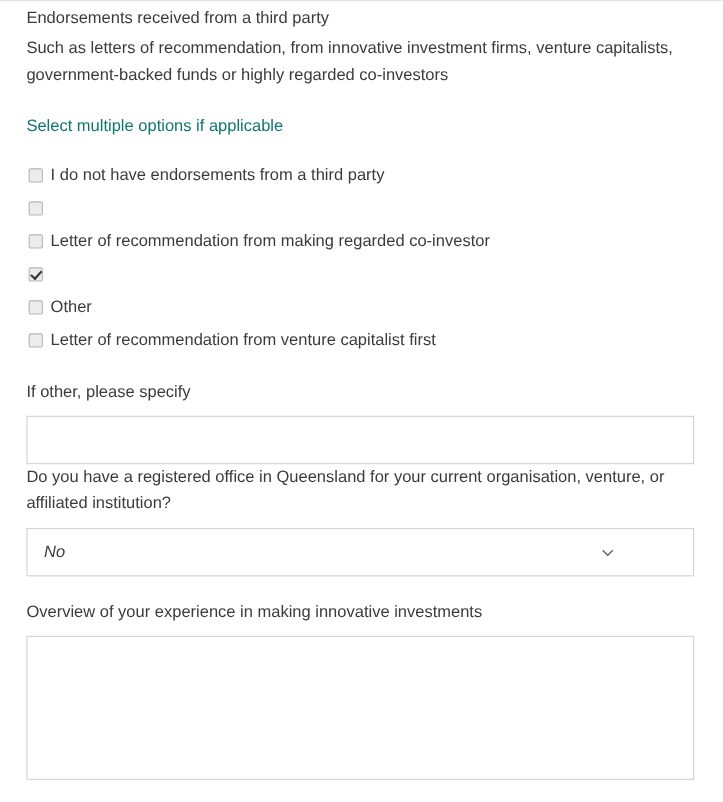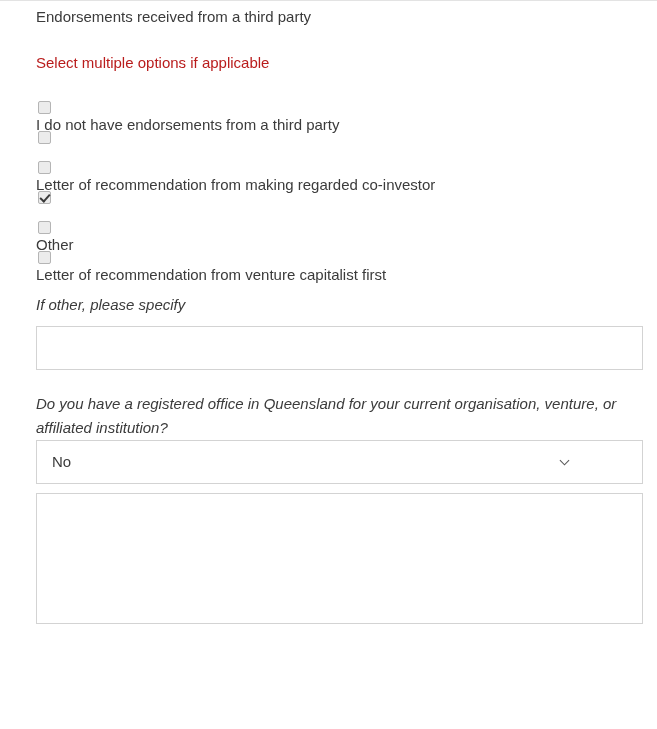--- a/index.html
+++ b/index.html
@@ -12,21 +12,21 @@
     background: #ffffff;
     font-family: "Liberation Sans", sans-serif;
     color: #333333;
     overflow: hidden;
   }
   .page {
     position: relative;
     width: 657px;
     height: 729px;
     box-sizing: border-box;
-    padding: 0 36px;
+    padding: 0 24px;
     background: #ffffff;
   }
   .top-rule {
     position: absolute;
     left: 0;
     top: 0;
     width: 657px;
     height: 1px;
     background: #e3e3e3;
   }
@@ -39,31 +39,30 @@
   .q-desc {
     font-size: 15px;
     line-height: 25px;
     color: #3b3b3b;
     margin-top: 2px;
     max-width: 600px;
   }
   .q-hint {
     font-size: 15px;
     line-height: 24px;
-    color: #b91c1c;
+    color: #0f766e;
     margin-top: 22px;
   }
   .options {
     margin-top: 22px;
   }
   .option-row {
     display: flex;
     align-items: flex-start;
     height: 30px;
-    flex-direction: column;
   }
   .cb {
     -webkit-appearance: none;
     appearance: none;
     width: 13px;
     height: 13px;
     margin: 4px 7px 0 2px;
     background: #ececec;
     border: 1px solid #b5b5b5;
     border-radius: 2px;
@@ -85,47 +84,47 @@
   .option-label {
     font-size: 15px;
     line-height: 21px;
     color: #3b3b3b;
     cursor: pointer;
   }
   .field-label {
     font-size: 15px;
     line-height: 24px;
     color: #3b3b3b;
-    font-style: italic;
   }
   .label-specify {
     margin-top: 16px;
   }
   .text-input {
     display: block;
     box-sizing: border-box;
     width: 607px;
     height: 44px;
     margin-top: 9px;
     border: 1px solid #d3d3d3;
     background: #ffffff;
     font-family: "Liberation Sans", sans-serif;
     font-size: 15px;
     color: #3b3b3b;
     padding: 0 10px;
     outline: none;
   }
   .label-office {
-    margin-top: 22px;
     max-width: 604px;
   }
   .select-wrap {
     position: relative;
     width: 548px;
     height: 44px;
+    margin-top: 10px;
+    font-style: italic;
   }
   .select-box {
     box-sizing: border-box;
     width: 607px;
     height: 44px;
     border: 1px solid #d3d3d3;
     background: #ffffff;
     font-size: 15px;
     color: #3b3b3b;
     line-height: 42px;
@@ -161,20 +160,21 @@
   }
 </style>
 </head>
 <body>
 
 <div class="page">
 
   <div class="top-rule"></div>
 
   <div class="q-title">Endorsements received from a third party</div>
+  <div class="q-desc">Such as letters of recommendation, from innovative investment firms, venture capitalists, government-backed funds or highly regarded co-investors</div>
   <div class="q-hint">Select multiple options if applicable</div>
 
   <div class="options">
 
     <div class="option-row">
       <input type="checkbox" class="cb" style="">
       <span class="option-label">I do not have endorsements from a third party</span>
     </div>
 
     <div class="option-row">
@@ -208,15 +208,16 @@
   <div class="field-label label-office">Do you have a registered office in Queensland for your current organisation, venture, or affiliated institution?</div>
   <div class="select-wrap">
     <div class="select-box">No</div>
     <span class="chev">
       <svg viewBox="0 0 12 12" width="11" height="11">
         <path d="M1 3.5 L6 8.5 L11 3.5" fill="none" stroke="#5a5a5a" stroke-width="1.2"></path>
       </svg>
     </span>
   </div>
 
+  <div class="field-label label-overview">Overview of your experience in making innovative investments</div>
   <textarea class="textarea" placeholder="" style=""></textarea>
 
 </div>
 
 </body></html>

